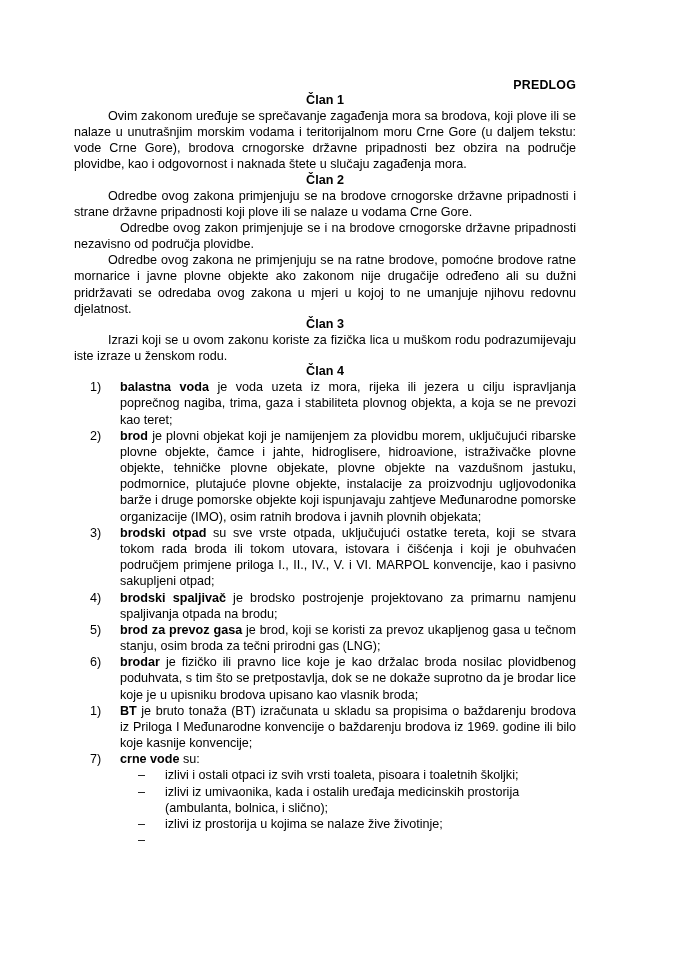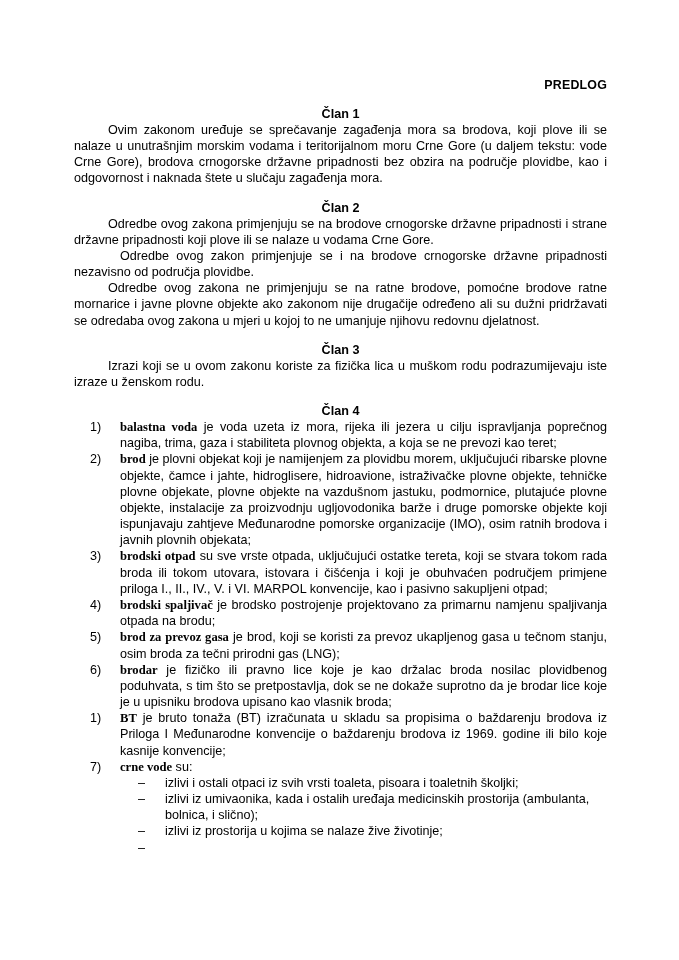--- a/index.html
+++ b/index.html
@@ -13,21 +13,21 @@
     font-family: "Liberation Sans", sans-serif;
     color: #000000;
     overflow: hidden;
   }
   .page {
     position: relative;
     width: 679px;
     height: 920px;
     background: #ffffff;
     box-sizing: border-box;
-    padding: 78px 72px 0 74px;
+    padding: 78px 103px 0 74px;
   }
   .doc-label {
     text-align: right;
     font-weight: bold;
     font-size: 12.4px;
     letter-spacing: 0.2px;
     line-height: 1.2;
   }
   .doc-title {
     text-align: center;
@@ -40,21 +40,20 @@
   .section-heading {
     font-weight: bold;
     font-size: 12.4px;
     margin-top: 28px;
     letter-spacing: 0.1px;
   }
   .section-heading .numeral {
     margin-right: 7px;
   }
   .article {
-    margin-top: 14px;
   }
   .article-heading {
     text-align: center;
     font-weight: bold;
     font-size: 12.6px;
     margin-bottom: 1px;
   }
   p.para {
     margin: 0;
     font-size: 12.6px;
@@ -106,21 +105,21 @@
     padding-left: 45px;
     font-size: 12.6px;
     line-height: 1.285;
     text-align: left;
   }
   ul.dashes > li > .dash {
     position: absolute;
     left: 18px;
     top: 0;
   }
-  .term { font-weight: bold; font-family: Liberation Serif, serif; }
+  .term { font-weight: bold; }
 </style>
 </head>
 <body>
 
 <div class="page">
 
   <div class="doc-label">PREDLOG</div>
 
 
 

